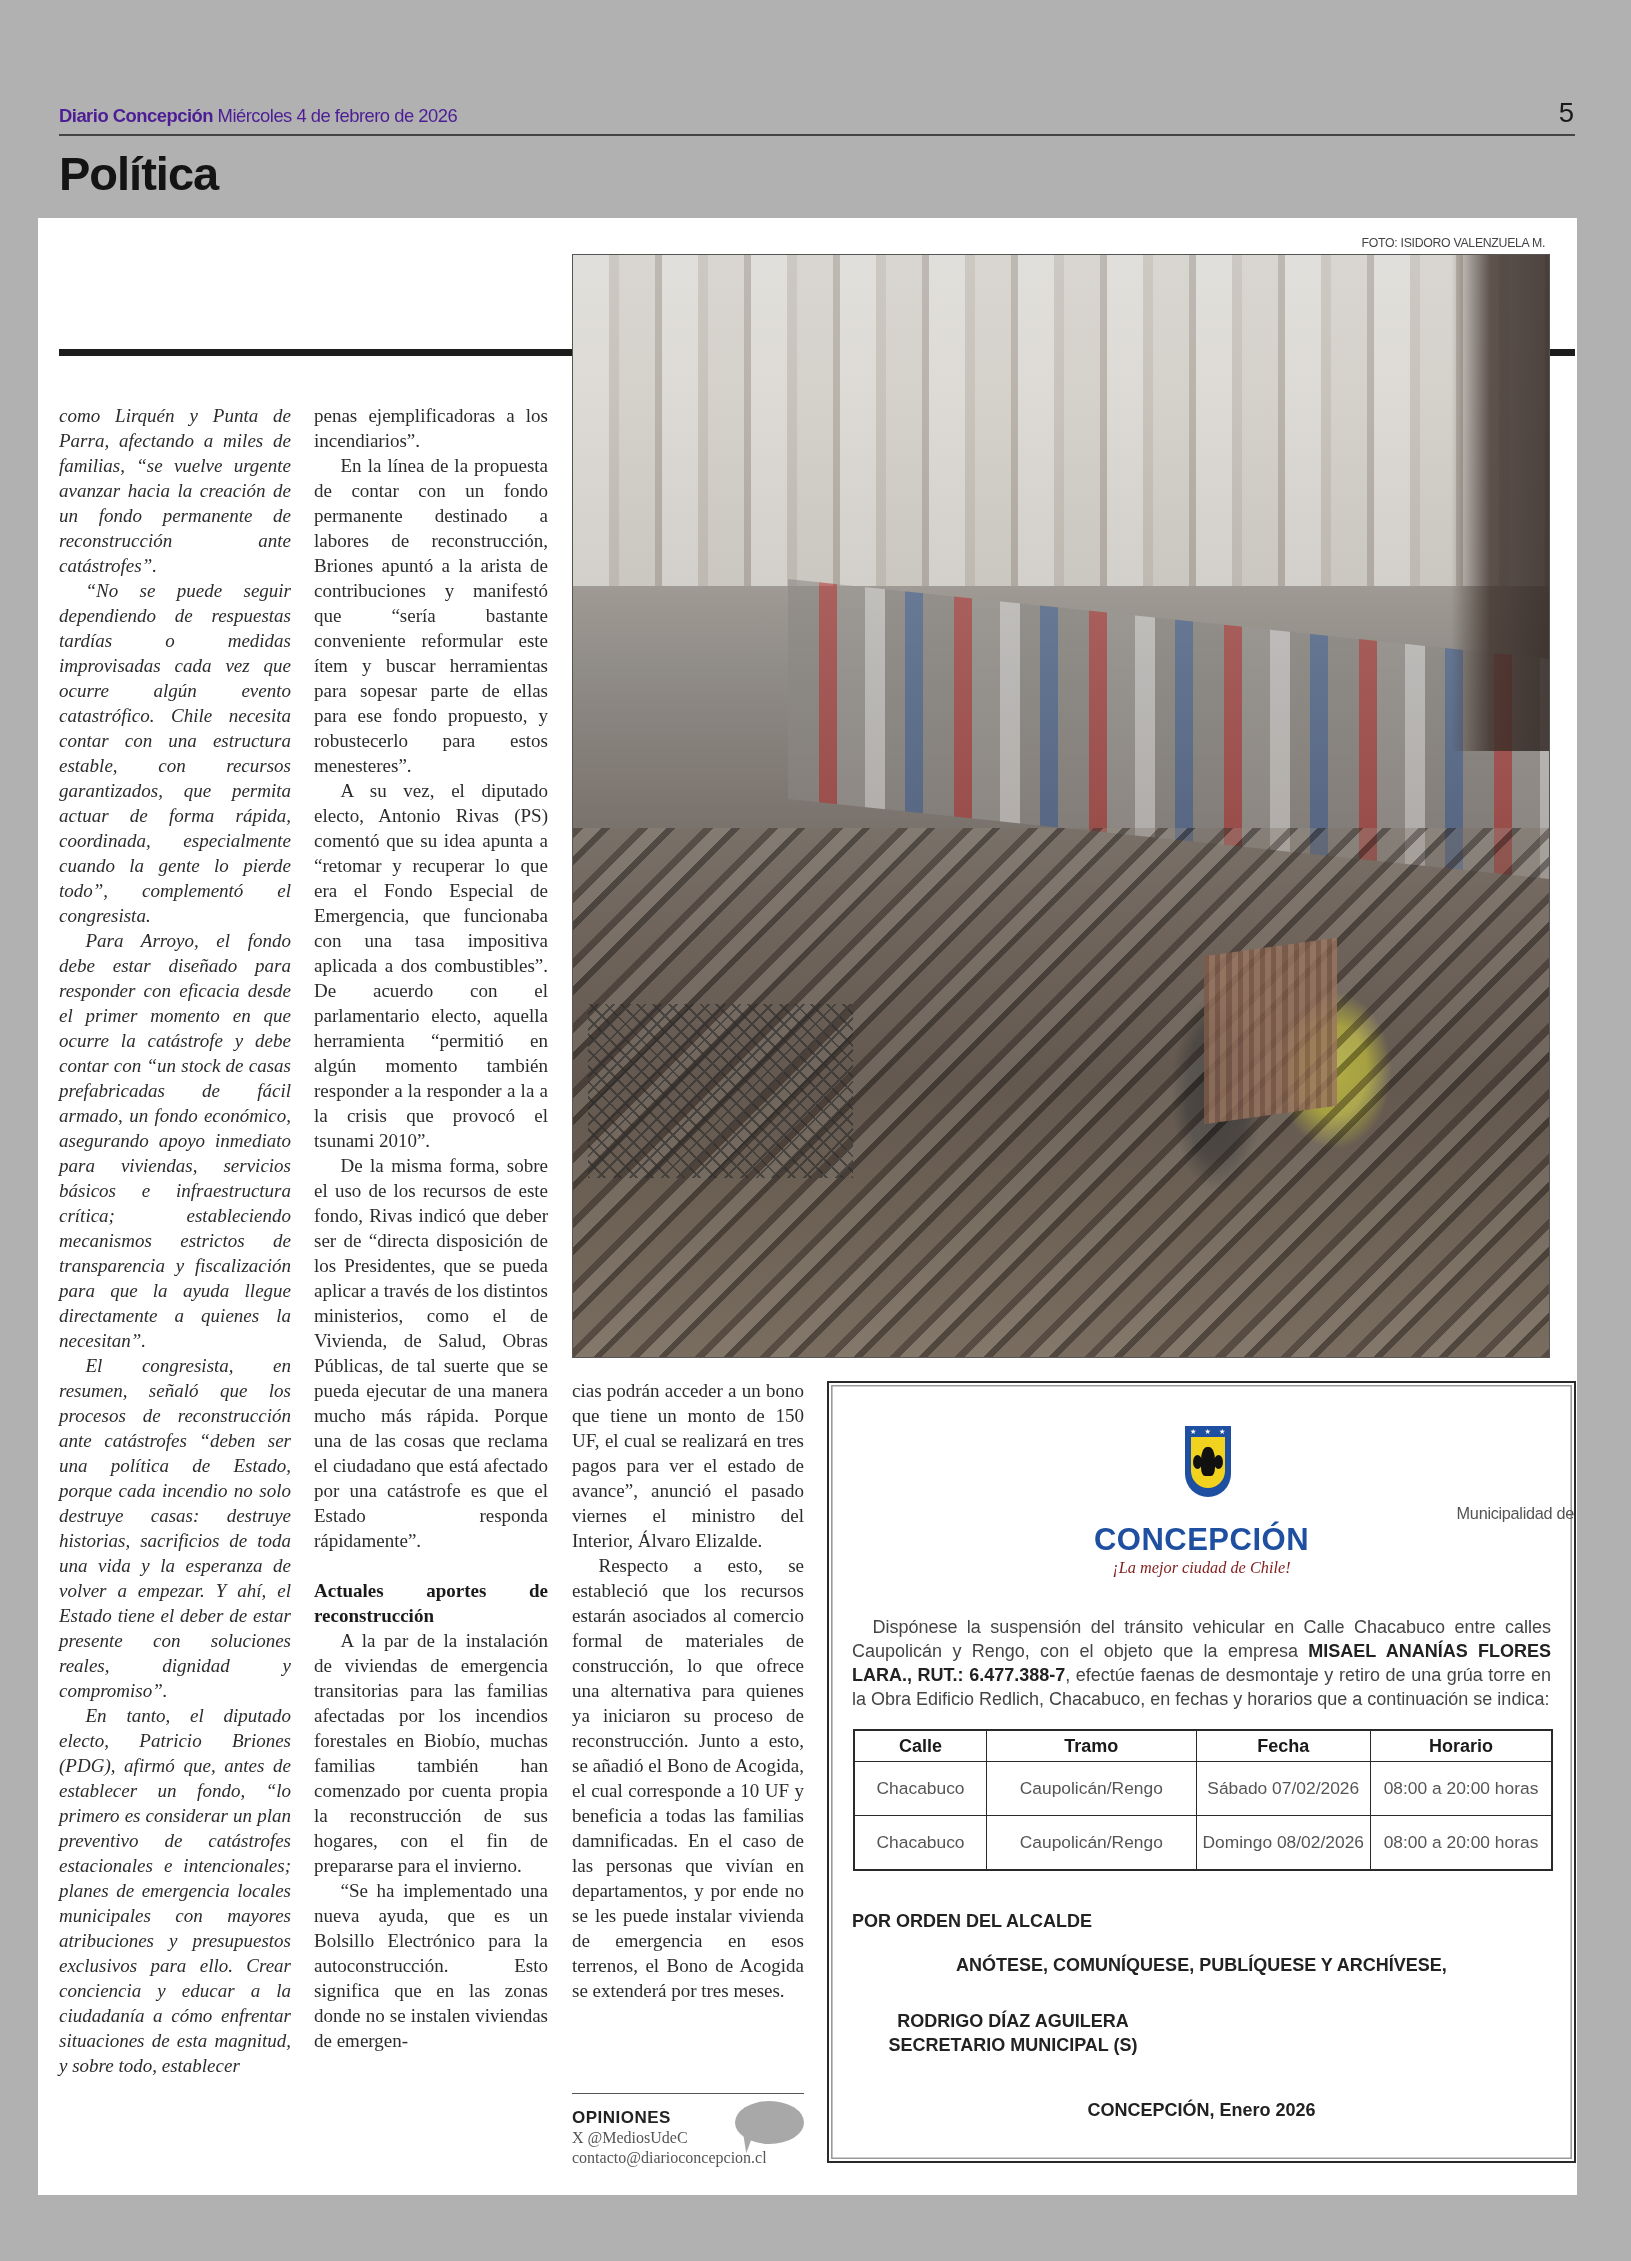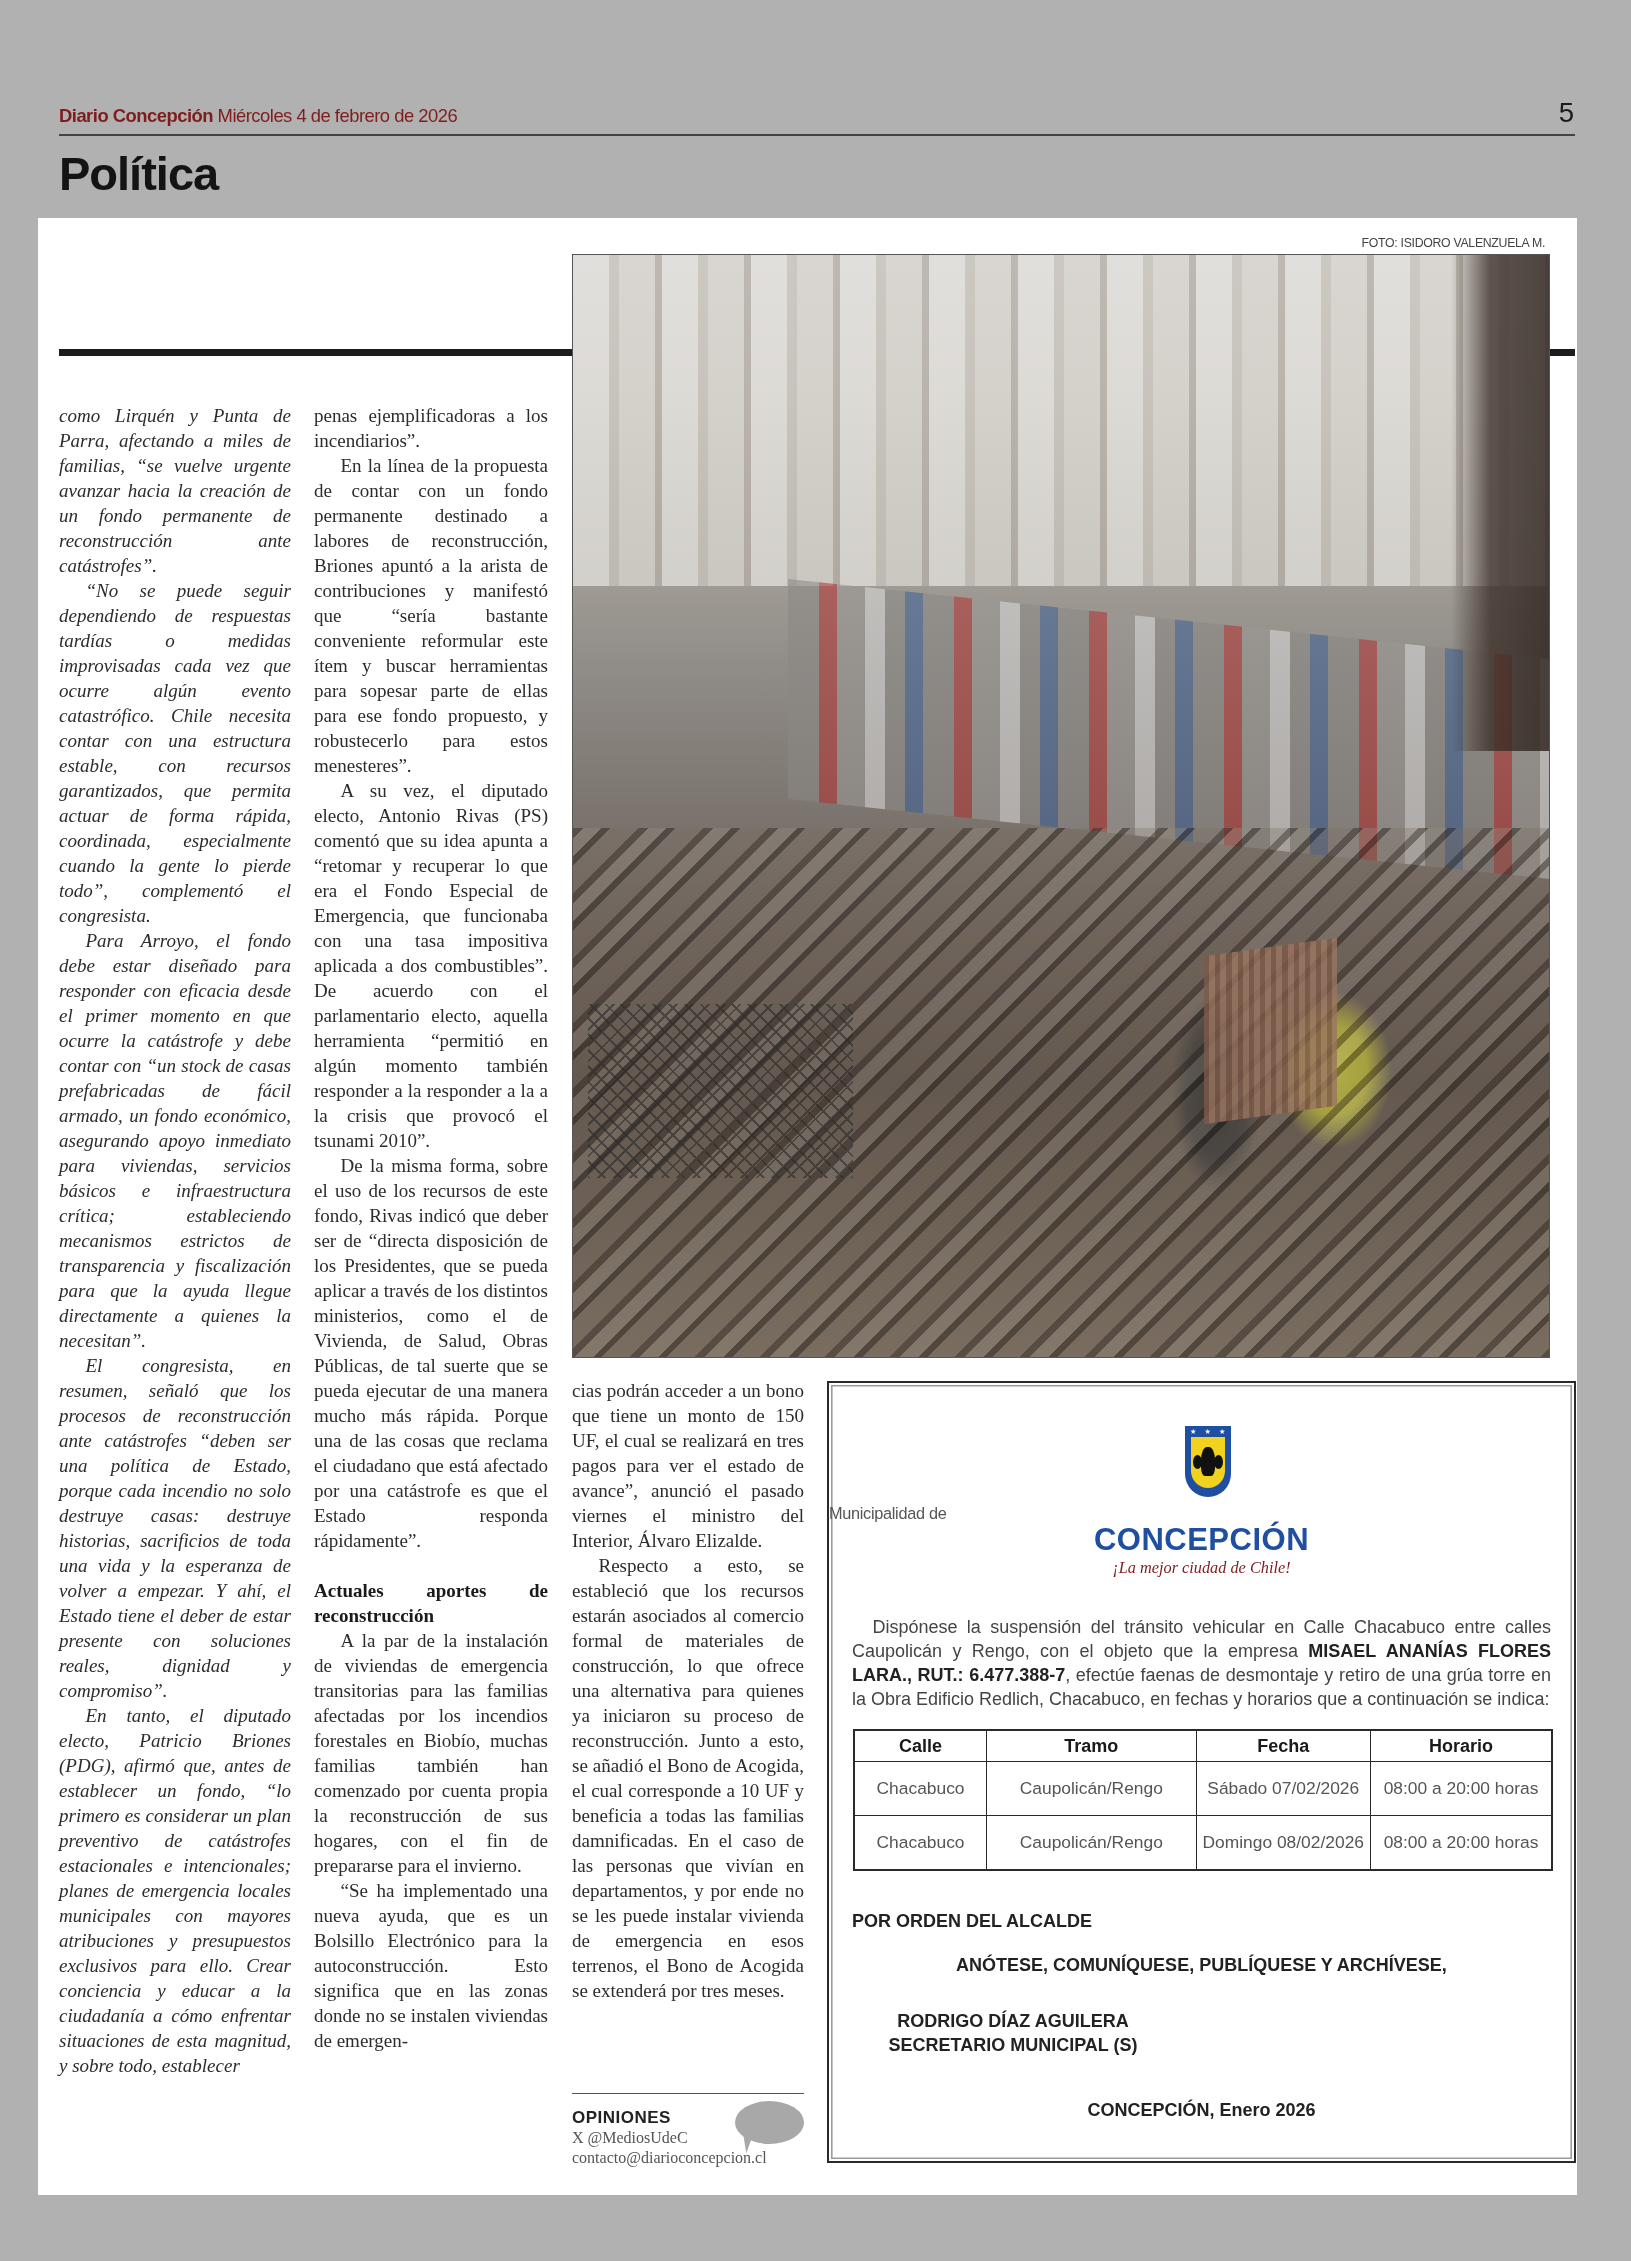--- a/index.html
+++ b/index.html
@@ -1,19 +1,19 @@
 <!DOCTYPE html>
 <html style="font-size:8.2px"><head>
 <meta charset="utf-8">
 <style>
   html, body { margin:0; padding:0; }
   body { width:1631px; height:2261px; background:#b1b1b1; position:relative; overflow:hidden; font-family:"Liberation Serif", serif; color:#2a2a2a; }
   .abs { position:absolute; }
   
-  #masthead { left:59px; top:105px; font-family:"Liberation Sans", sans-serif; font-size:18.4px; color:#7f1d1d; letter-spacing:-0.5px; }
+  #masthead { left:59px; top:105px; font-family:"Liberation Sans", sans-serif; font-size:18.4px; color:#4c1d95; letter-spacing:-0.5px; }
   #masthead .brand { font-weight:bold; }
   #page-num { right:57px; top:97px; font-family:"Liberation Sans", sans-serif; font-size:27.6px; color:#1a1a1a; }
   #head-rule { left:59px; width:1516px; top:134px; height:1.5px; background:#444; }
   #section-title { left:59px; top:146px; font-family:"Liberation Sans", sans-serif; font-weight:bold; font-size:47px; color:#141414; letter-spacing:-1px; }
   
   #page { left:38px; top:218px; width:1539px; height:1977px; background:#fff; }
   #photo-credit { right:86px; top:236px; font-family:"Liberation Sans", sans-serif; font-size:12.3px; color:#444; letter-spacing:-0.3px; }
   #black-rule { left:59px; width:1516px; top:349px; height:7.1px; background:#1c1c1c; }
   #photo { left:572px; top:254px; width:976px; height:1102px; border:1px solid #555; overflow:hidden;
     background:
@@ -44,21 +44,21 @@
   #opinions .line { font-family:"Liberation Serif", serif; font-size:16px; color:#555; line-height:19.4px; position:relative; z-index:2; }
   #speech-bubble { left:735px; top:2101px; width:69px; height:43px; background:#a8a8a8; border-radius:50%; z-index:1; }
   #speech-tail { left:739px; top:2132px; width:0; height:0; border-left:11.2px solid transparent; border-top:20.4px solid #a8a8a8; transform:rotate(20deg); z-index:1; }
   
   #notice { left:827px; top:1381px; width:745px; height:778px; border:2.6px solid #2a2a2a; box-shadow: inset 0 0 0 2px #fff, inset 0 0 0 3.6px #9a9a9a; background:#fff; font-family:"DejaVu Sans", sans-serif; color:#444; }
   #crest { position:absolute; left:356px; top:43px; width:46px; height:71px; background:#1f4fa0; border-radius:0 0 23px 23px; overflow:hidden; }
   #crest .inner { position:absolute; left:6.1px; top:11.2px; width:34px; height:51px; background:#f1d21f; border-radius:0 0 17px 17px; }
   #crest .eagle { position:absolute; left:10.2px; top:10.2px; width:13.3px; height:29px; background:#111; border-radius:45% 45% 30% 30%; }
   #crest .wing { position:absolute; top:17.4px; width:9.2px; height:14.3px; background:#111; border-radius:50%; }
   #crest .star { position:absolute; top:1.5px; color:#fff; font-size:7.1px; line-height:7.1px; }
-  #muni-label { position:absolute; left:0; width:100%; top:121px; text-align:left; font-family:"Liberation Sans", sans-serif; font-size:16.3px; color:#555; letter-spacing:-0.3px; }
+  #muni-label { position:absolute; left:0; width:100%; top:121px; text-align:right; font-family:"Liberation Sans", sans-serif; font-size:16.3px; color:#555; letter-spacing:-0.3px; }
   #muni-name { position:absolute; left:0; width:100%; top:139px; text-align:center; font-family:"Liberation Sans", sans-serif; font-weight:bold; font-size:31px; color:#1f4fa0; letter-spacing:0.5px; }
   #muni-slogan { position:absolute; left:0; width:100%; top:175px; text-align:center; font-family:"Liberation Serif", serif; font-style:italic; font-size:16.3px; color:#7f1d1d; }
   #notice-body { position:absolute; left:23px; top:232px; width:699px; font-size:18px; line-height:24px; text-align:justify; color:#444; font-family:"Liberation Sans", sans-serif; }
   #notice-body .ind { padding-left:20.4px; }
   #notice-body b { color:#222; }
   #schedule { position:absolute; left:24px; top:346px; width:700px; border-collapse:collapse; font-family:"Liberation Sans", sans-serif; font-size:17.4px; border:2.6px solid #2a2a2a; }
   #schedule th, #schedule td { border:1.5px solid #2a2a2a; text-align:center; padding:0 4.1px; }
   #schedule th { height:30px; font-weight:bold; color:#1a1a1a; font-size:18px; }
   #schedule td { height:53px; color:#555; line-height:21.4px; }
   .notice-bold { position:absolute; font-family:"Liberation Sans", sans-serif; font-weight:bold; font-size:18px; color:#222; }

